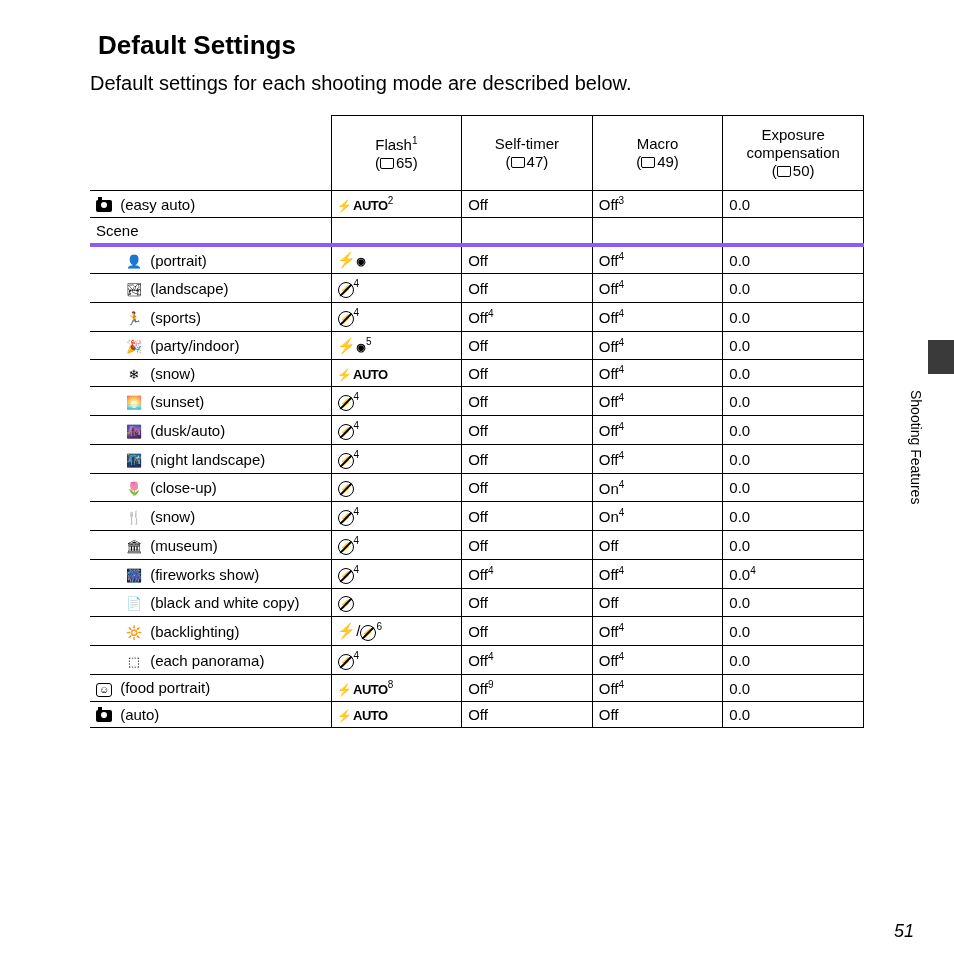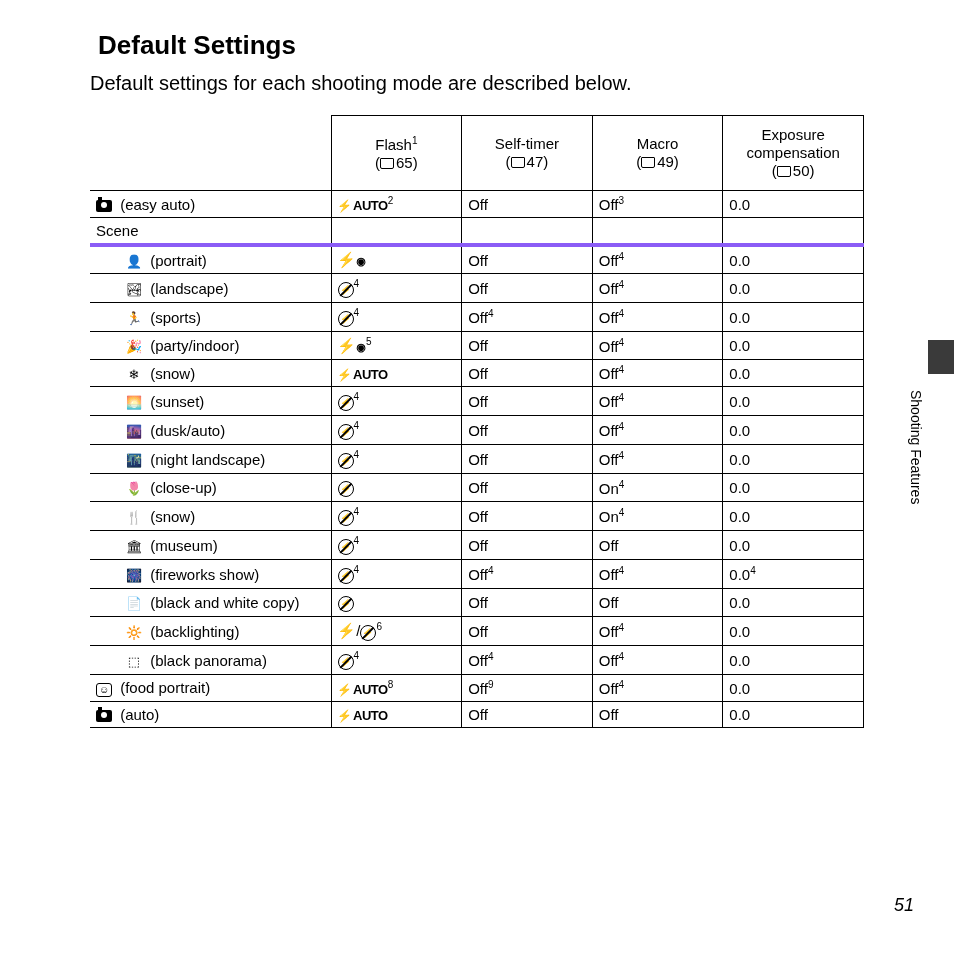--- a/index.html
+++ b/index.html
@@ -101,21 +101,21 @@
   .sidebar-text {
     position: absolute;
     right: 30px;
     top: 390px;
     writing-mode: vertical-rl;
     font-size: 14px;
   }
   .page-number {
     position: absolute;
     right: 40px;
-    bottom: 38px;
+    bottom: 12px;
     font-style: italic;
     font-size: 18px;
   }
   .flashauto {
     font-family: Arial, sans-serif;
     font-weight: bold;
     letter-spacing: -0.5px;
     font-size: 13px;
     text-align: right;
   }
@@ -317,21 +317,21 @@
           <td><span>0.0</span></td>
         </tr>
         <tr>
           <td class="label indent"><span class="ico" style="font-size:13px;">🔆</span> <span>(backlighting)</span></td>
           <td><span style="font-weight:bold;">⚡</span>/<span class="noflash"></span><span class="sup">6</span></td>
           <td><span>Off</span></td>
           <td><span>Off</span><span class="sup">4</span></td>
           <td><span>0.0</span></td>
         </tr>
         <tr>
-          <td class="label indent"><span class="ico" style="font-size:13px;">⬚</span> <span>(black panorama)</span></td>
+          <td class="label indent"><span class="ico" style="font-size:13px;">⬚</span> <span>(each panorama)</span></td>
           <td><span class="noflash"></span><span class="sup">4</span></td>
           <td><span>Off</span><span class="sup">4</span></td>
           <td><span>Off</span><span class="sup">4</span></td>
           <td><span>0.0</span></td>
         </tr>
         <tr>
           <td class="label"><span class="ico" style="border:1.5px solid #000;border-radius:3px;width:14px;height:12px;font-size:10px;line-height:12px;">☺</span> <span>(food portrait)</span></td>
           <td><span class="flashauto">AUTO</span><span class="sup">8</span></td>
           <td><span>Off</span><span class="sup">9</span></td>
           <td><span>Off</span><span class="sup">4</span></td>

